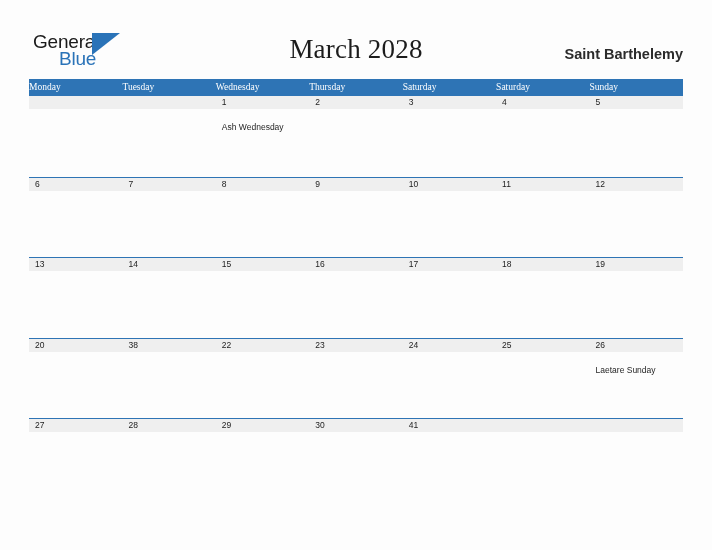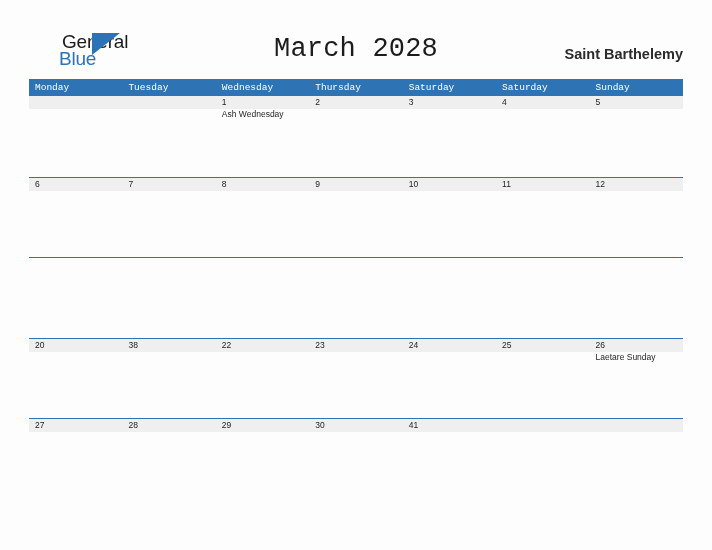--- a/index.html
+++ b/index.html
@@ -39,21 +39,20 @@
     height: 40px;
   }
   .logo-general {
     position: absolute;
     left: 0;
     top: 0;
     font-size: 19px;
     letter-spacing: -0.2px;
     color: #1a1a1a;
     font-family: "Liberation Sans", sans-serif;
-    margin-left: 29px;
   }
   .logo-blue {
     position: absolute;
     left: 26px;
     top: 17px;
     font-size: 19px;
     letter-spacing: -0.2px;
     color: #2a73b8;
     font-family: "Liberation Sans", sans-serif;
   }
@@ -70,21 +69,21 @@
   .cal-title {
     position: absolute;
     left: 0;
     top: 34px;
     width: 712px;
     text-align: center;
     font-size: 27px;
     font-weight: normal;
     color: #1c1c1c;
     letter-spacing: 0.2px;
-    font-family: Liberation Mono, monospace;
+    font-family: Liberation Serif, serif;
   }
 
   .cal-location {
     position: absolute;
     right: 29px;
     top: 46px;
     font-size: 14.5px;
     color: #2b2b2b;
     font-family: "Liberation Sans", sans-serif;
     font-weight: bold;
@@ -102,23 +101,23 @@
     display: flex;
     width: 100%;
     height: 17px;
     background: #2e74b5;
   }
   .weekday-cell {
     flex: 1 1 0;
     color: #ffffff;
     font-size: 9.5px;
     line-height: 17px;
-    padding-left: 6px;
+    padding-left: 0;
     box-sizing: border-box;
-    font-family: Liberation Mono, monospace;
+    font-family: Liberation Serif, serif;
     white-space: nowrap;
   }
 
   .week-row {
     width: 100%;
     height: 80.6px;
     border-top: 1px solid #2e74b5;
     box-sizing: border-box;
     position: relative;
   }
@@ -143,21 +142,21 @@
   }
 
   .event-band {
     display: flex;
     width: 100%;
     height: 66px;
   }
   .event-cell {
     flex: 1 1 0;
     padding-left: 6px;
-    padding-top: 0;
+    padding-top: 13px;
     box-sizing: border-box;
     font-family: "Liberation Sans", sans-serif;
   }
   .event-text {
     font-size: 8.5px;
     line-height: 11px;
     color: #1f1f1f;
     white-space: nowrap;
   }
 </style>
@@ -256,20 +255,29 @@
         <div class="event-cell">
             <div class="event-text"></div>
           </div>
         <div class="event-cell">
             <div class="event-text"></div>
           </div>
       </div>
     </div>
 
     <div class="week-row">
+      <div class="day-band">
+        <div class="day-band-cell">13</div>
+        <div class="day-band-cell">14</div>
+        <div class="day-band-cell">15</div>
+        <div class="day-band-cell">16</div>
+        <div class="day-band-cell">17</div>
+        <div class="day-band-cell">18</div>
+        <div class="day-band-cell">19</div>
+      </div>
       <div class="event-band">
         <div class="event-cell">
             <div class="event-text"></div>
           </div>
         <div class="event-cell">
             <div class="event-text"></div>
           </div>
         <div class="event-cell">
             <div class="event-text"></div>
           </div>

